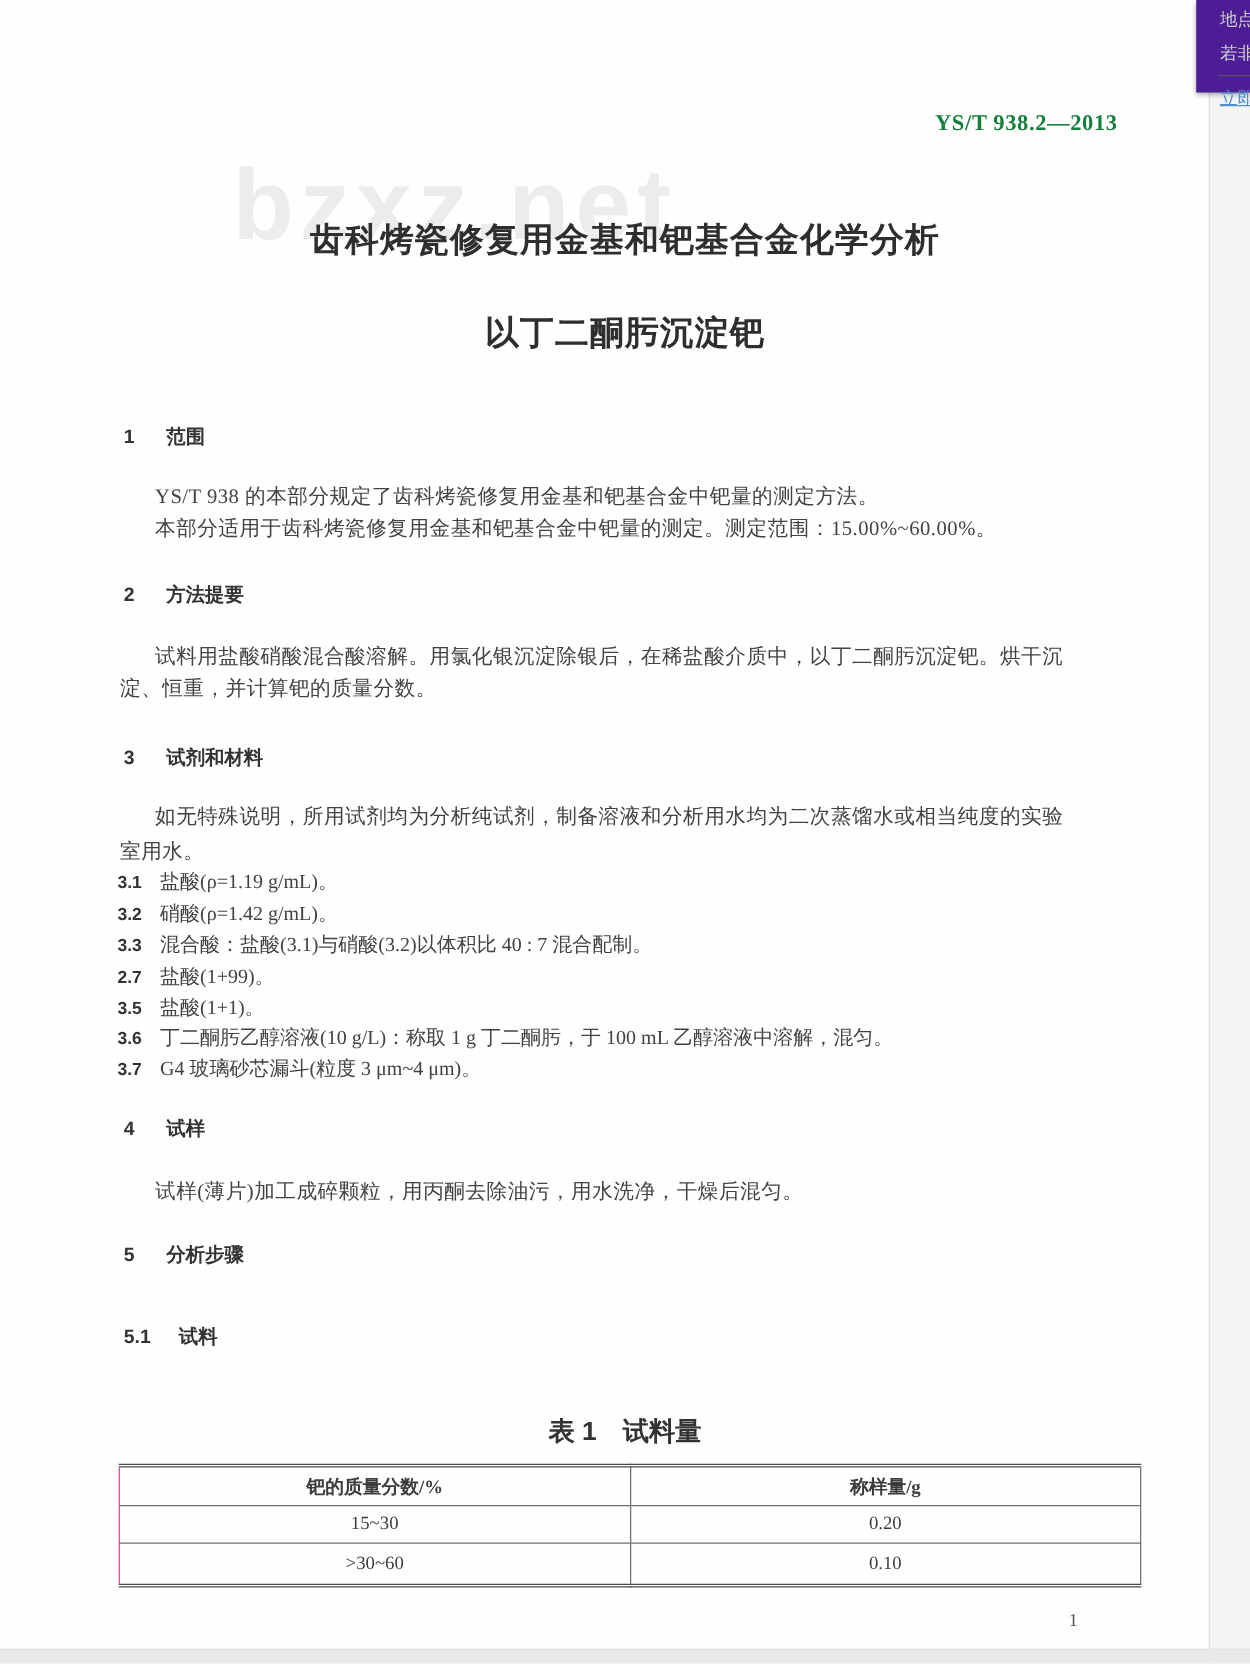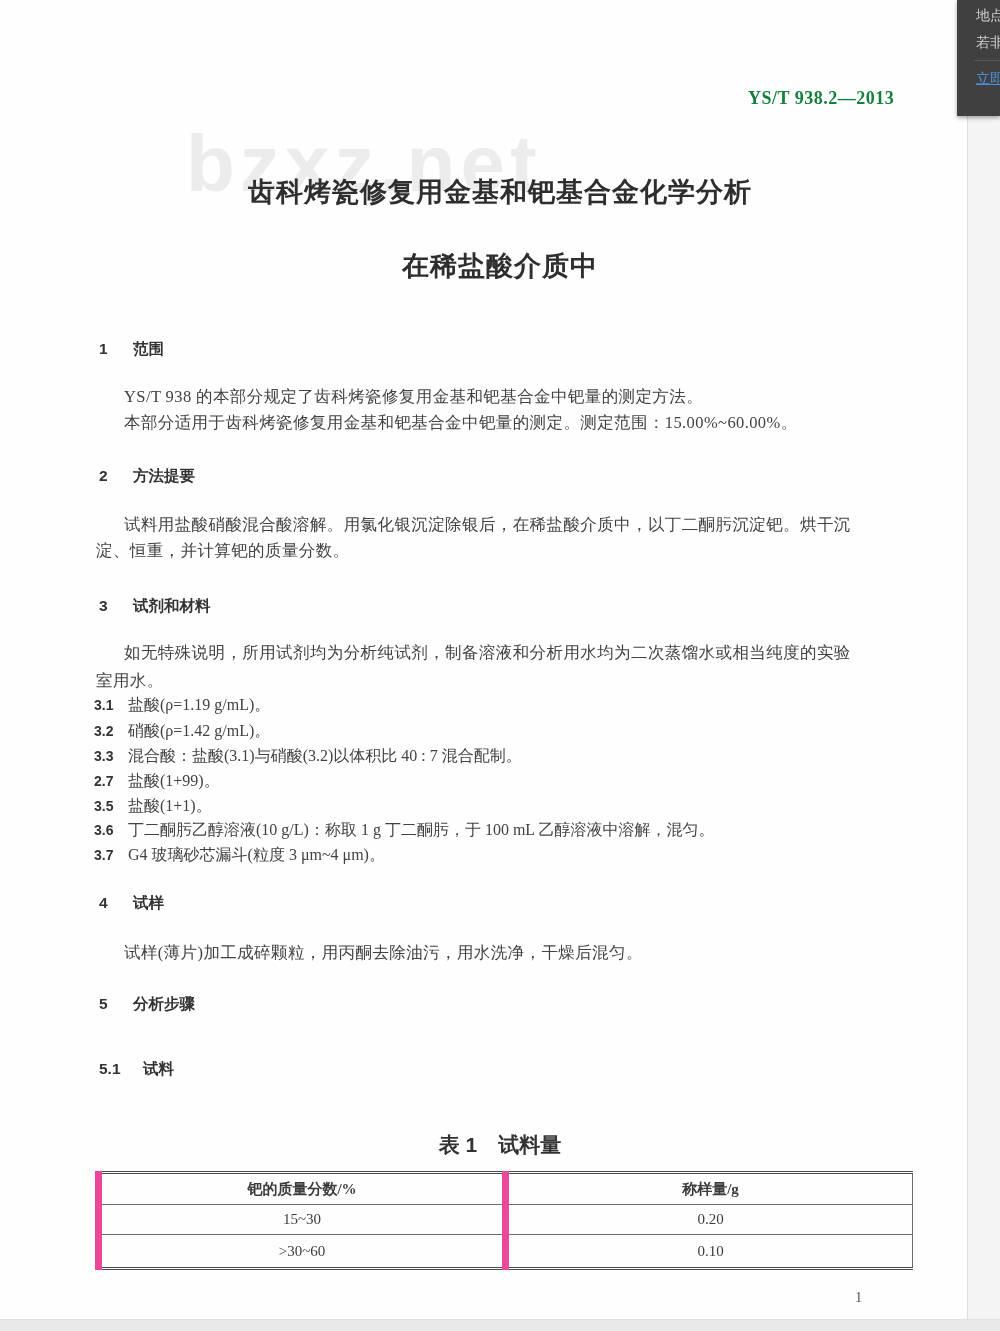--- a/index.html
+++ b/index.html
@@ -6,21 +6,21 @@
   .viewport{position:relative;width:1000px;height:1331px;background:#fefefe;overflow:hidden;
             font-family:"Liberation Serif","DejaVu Serif",serif;color:#3f3f3f;}
 
   
   .right-gutter{position:absolute;left:967px;top:0;width:33px;height:1331px;
                 background:#f4f4f4;border-left:1px solid #dedede;z-index:1;}
   .bottom-strip{position:absolute;left:0;top:1319px;width:1000px;height:12px;
                 background:#e9e9e9;border-top:1px solid #e2e2e2;z-index:2;}
 
   
-  .popup{position:absolute;left:957px;top:0;width:43px;height:116px;background:#404040;
+  .popup{position:absolute;left:957px;top:0;width:43px;height:74px;background:#4c1d95;
          z-index:5;box-shadow:0 2px 4px rgba(0,0,0,.35);
          font-family:Liberation Serif, serif;}
   .popup .ptext{position:absolute;left:19px;white-space:nowrap;font-size:14px;color:#cfcfcf;}
   .popup .pt1{top:7px;}
   .popup .pt2{top:34px;}
   .popup .pdivider{position:absolute;left:17px;top:60px;width:40px;height:1px;background:#56565a;}
   .popup .plink{position:absolute;left:19px;top:70px;white-space:nowrap;font-size:14px;
                 color:#4e8ed2;text-decoration:underline;cursor:pointer;}
 
   
@@ -53,21 +53,21 @@
   .item .inum{display:inline-block;width:34px;font-weight:bold;font-size:14px;color:#333;
               font-family:"Liberation Sans","DejaVu Sans",sans-serif;}
 
   
   .tbl-caption{position:absolute;left:0;top:1131px;width:1000px;text-align:center;
                font-size:21px;font-weight:bold;color:#333;z-index:3;
                font-family:"Liberation Sans","DejaVu Sans",sans-serif;}
   table.t1tbl{position:absolute;left:95px;top:1171px;width:818px;border-collapse:collapse;
               z-index:3;table-layout:fixed;}
   table.t1tbl{border-top:3px double #4a4a4a;border-bottom:3px double #4a4a4a;}
-  table.t1tbl th,table.t1tbl td{border-left:7px solid #ec4899;border-right:1px solid #6e6e6e;
+  table.t1tbl th,table.t1tbl td{border-left:1px solid #ec4899;border-right:1px solid #6e6e6e;
               border-bottom:1px solid #6e6e6e;text-align:center;vertical-align:middle;
               font-size:15px;color:#3c3c3c;padding:0;}
   table.t1tbl th{height:30px;font-weight:bold;font-family:"Liberation Serif","DejaVu Serif",serif;}
   table.t1tbl td{height:29px;font-family:"Liberation Serif","DejaVu Serif",serif;}
   table.t1tbl tr.last td{height:32px;border-bottom:none;}
 
   .page-num{position:absolute;left:855px;top:1289px;font-size:14.5px;color:#555;z-index:3;}
 </style>
 </head>
 <body>
@@ -82,21 +82,21 @@
   <div class="popup">
     <div class="ptext pt1">地点</div>
     <div class="ptext pt2">若非</div>
     <div class="pdivider"></div>
     <a class="plink">立即</a>
   </div>
 
   <div class="docnum">YS/T 938.2—2013</div>
 
   <div class="title-line t1">齿科烤瓷修复用金基和钯基合金化学分析</div>
-  <div class="title-line t3">在稀盐酸介质中</div>
+  <div class="title-line t3">以丁二酮肟沉淀钯</div>
 
   <div class="sec-h" style="top:339px">
     <span class="hn">1</span><span>范围</span>
   </div>
   <div class="bl ind" style="top:386px">YS/T 938 的本部分规定了齿科烤瓷修复用金基和钯基合金中钯量的测定方法。</div>
   <div class="bl ind" style="top:412px">本部分适用于齿科烤瓷修复用金基和钯基合金中钯量的测定。测定范围：15.00%~60.00%。</div>
 
   <div class="sec-h" style="top:466px">
     <span class="hn">2</span><span>方法提要</span>
   </div>

